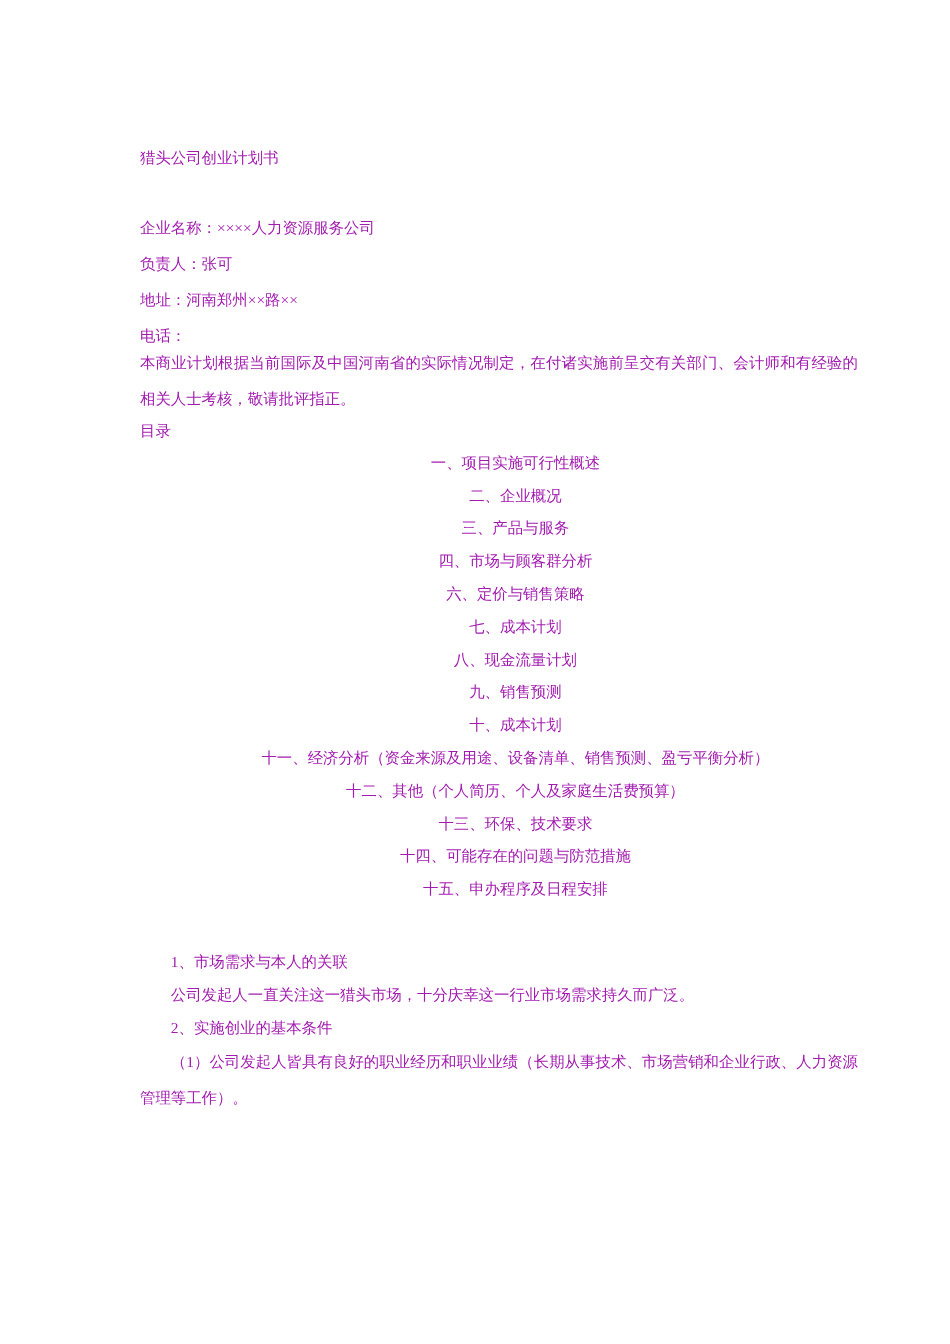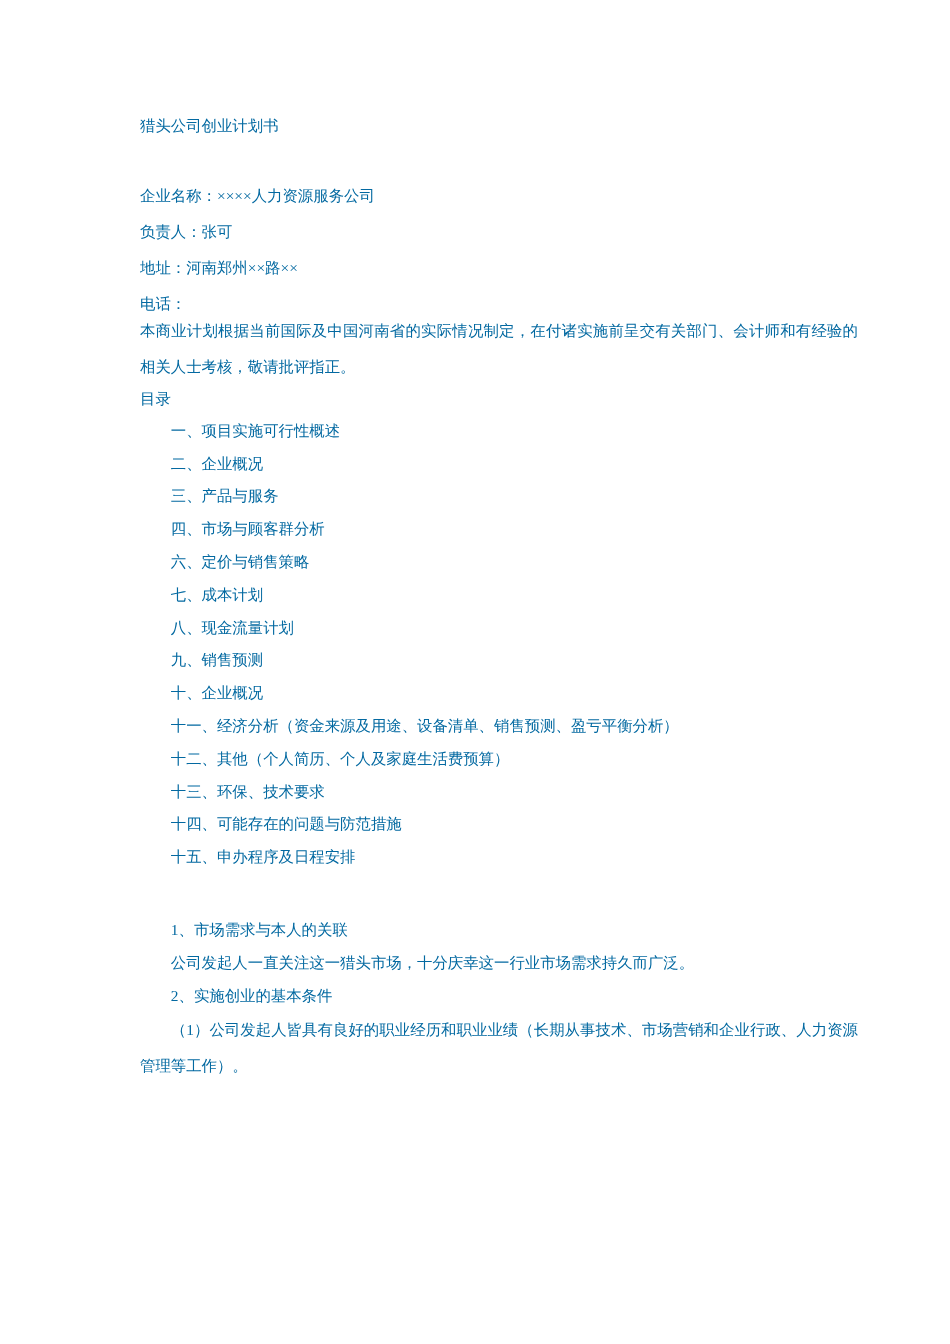--- a/index.html
+++ b/index.html
@@ -7,21 +7,22 @@
     padding: 0;
     background: #ffffff;
   }
   .page {
     position: relative;
     width: 950px;
     height: 1308px;
     background: #ffffff;
     overflow: hidden;
     font-family: "Liberation Serif", "DejaVu Serif", serif;
-    color: #0369a1;
+    color: #a21caf;
+    margin-top: 32px;
   }
   .content {
     padding: 108px 90px 0 140px;
     font-size: 15.4px;
     letter-spacing: 0;
   }
   p { margin: 0; }
   .lh36 { line-height: 36px; }
   .lh33 { line-height: 32.8px; }
   .spacer-title { height: 34px; }
@@ -29,20 +30,21 @@
   .intro-para {
     margin-top: -9px;
     max-width: 718px;
     text-align: justify;
   }
   .toc-heading { margin-top: -2px; }
   .toc-list {
     list-style: none;
     margin: -1px 0 0 0;
     padding: 0;
+    text-align: center;
   }
   .toc-list li {
     line-height: 32.8px;
     text-indent: 2em;
   }
   .indent-2em { text-indent: 2em; }
   .point-para {
     max-width: 718px;
     text-align: justify;
   }
@@ -68,21 +70,21 @@
 
     <ul class="toc-list">
       <li>一、项目实施可行性概述</li>
       <li>二、企业概况</li>
       <li>三、产品与服务</li>
       <li>四、市场与顾客群分析</li>
       <li>六、定价与销售策略</li>
       <li>七、成本计划</li>
       <li>八、现金流量计划</li>
       <li>九、销售预测</li>
-      <li>十、企业概况</li>
+      <li>十、成本计划</li>
       <li>十一、经济分析（资金来源及用途、设备清单、销售预测、盈亏平衡分析）</li>
       <li>十二、其他（个人简历、个人及家庭生活费预算）</li>
       <li>十三、环保、技术要求</li>
       <li>十四、可能存在的问题与防范措施</li>
       <li>十五、申办程序及日程安排</li>
     </ul>
 
     <div class="spacer-section"></div>
 
     <p class="lh33 indent-2em">1、市场需求与本人的关联</p>

